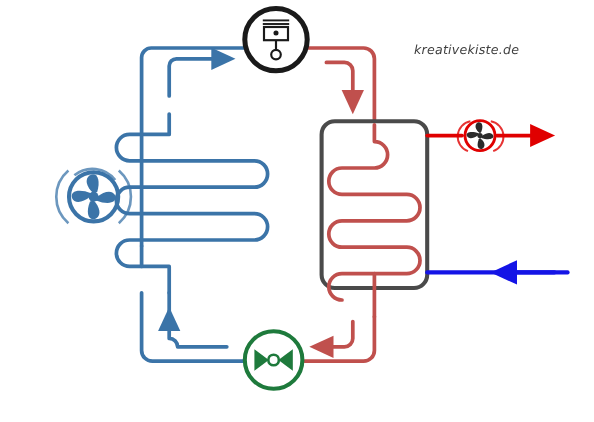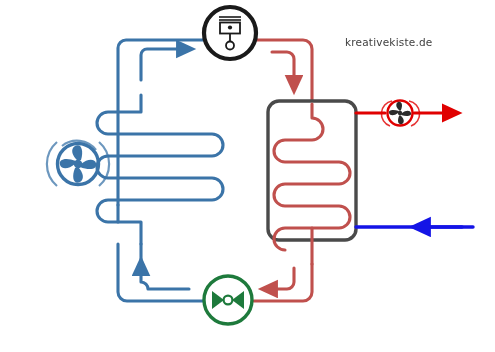--- a/index.html
+++ b/index.html
@@ -7,21 +7,21 @@
   body{
     font-family:"Liberation Sans", sans-serif;
     width:495px;height:352px;overflow:hidden;position:relative;
   }
   #stage{position:relative;width:495px;height:352px;background:#fff;}
   #stage svg{position:absolute;left:0;top:0;width:495px;height:352px;}
   .wm{
     position:absolute;left:345px;top:36px;
     font-family:"DejaVu Sans", sans-serif;
     font-size:10.5px;color:#3f3f3f;letter-spacing:.2px;
-    white-space:nowrap;
+    white-space:nowrap;font-style:italic;
   }
 </style>
 </head>
 <body>
 
 <div id="stage">
 
   <svg viewBox="0 0 495 352" xmlns="http://www.w3.org/2000/svg">
     <defs>
       <marker id="ar-blue" markerWidth="7" markerHeight="7" refX="3.2" refY="3" orient="auto">

